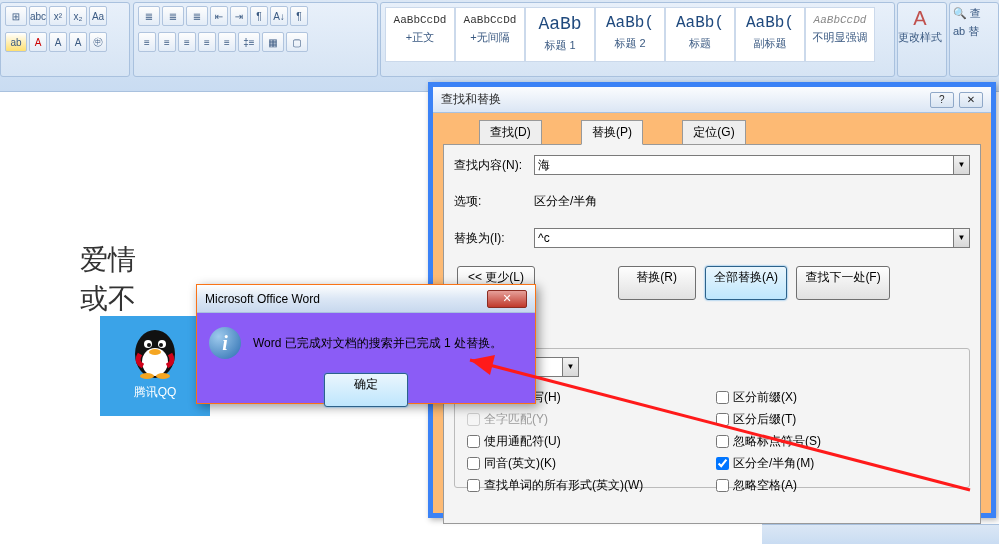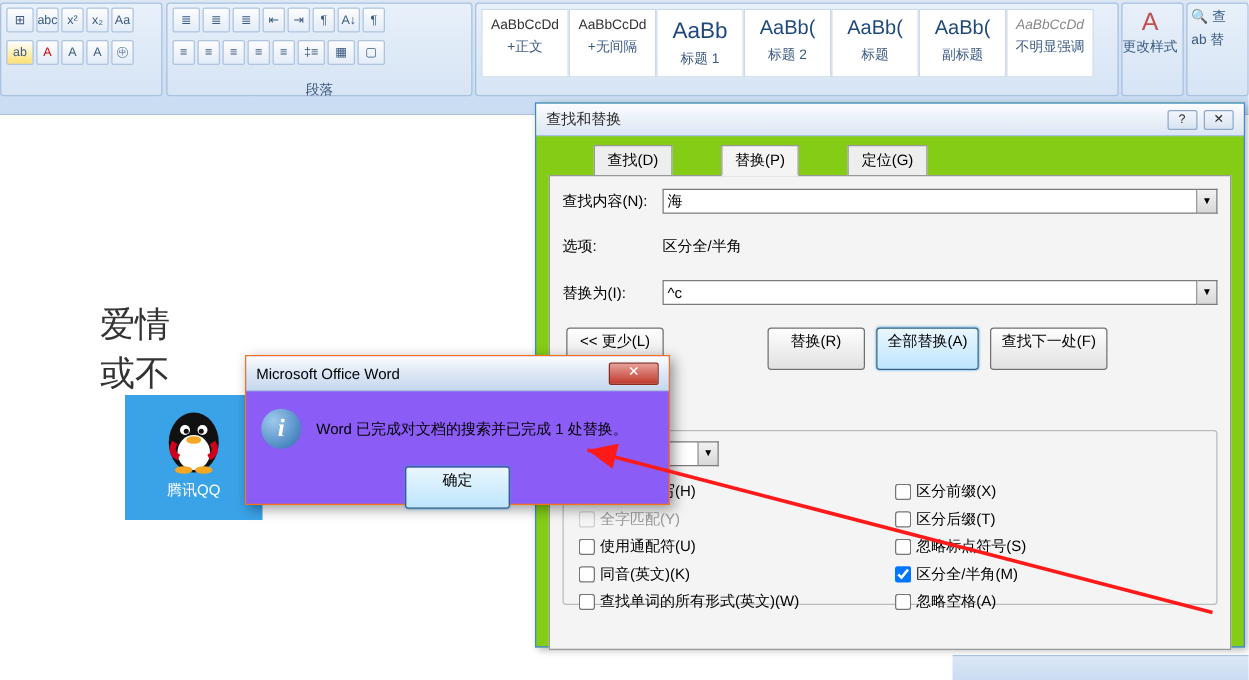--- a/index.html
+++ b/index.html
@@ -12,35 +12,35 @@
 .rb1 { left: 0; width: 130px; }
 .rb2 { left: 133px; width: 245px; }
 .rb3 { left: 380px; width: 515px; }
 .rb4 { left: 897px; width: 50px; }
 .rb5 { left: 949px; width: 50px; }
 .ribbon-icon { width: 22px; height: 20px; margin: 1px; border: 1px solid #b0c4de; border-radius: 2px; background: linear-gradient(#fdfdfd,#e3ecf7); display: inline-flex; align-items: center; justify-content: center; font-size: 10px; color: #3b5a82; }
 .ribbon-icon.narrow { width: 18px; }
 .ribbon-row { display:flex; padding: 2px 3px; }
 .style-box { display:inline-block; width:70px; height:55px; border:1px solid #cbd9eb; background:#fff; text-align:center; vertical-align:top; margin:2px 0; }
 .style-box.first { border-left:1px solid #cbd9eb; }
-.style-sample { font-family: Liberation Sans, sans-serif; color:#1f497d; padding-top:6px; }
+.style-sample { font-family: Liberation Mono, monospace; color:#1f497d; padding-top:6px; }
 .style-name { font-size:11px; color:#3b5a82; padding-top:4px; }
 .change-style { display:inline-block; width:44px; height:55px; text-align:center; color:#3b5a82; font-size:11px; padding-top:4px; vertical-align:top; }
 
 
 .doc-area { position:absolute; top:110px; left:0; width:430px; bottom:0; background:#fff; }
 .doc-text { position:absolute; top:130px; left:80px; font-family: SimSun, serif; font-size:28px; color:#333; line-height:1.4; }
 
 
 .qq-icon-wrap { position:absolute; top:316px; left:100px; width:110px; height:100px; background:#3aa3e8; text-align:center; }
 .qq-penguin { width:60px; height:60px; margin:6px auto 0; position:relative; }
 .qq-label { color:#fff; font-size:12px; margin-top:2px; }
 
 
-.dialog { position:absolute; top:82px; left:428px; width:568px; height:436px; border:1px solid #3b82f6; background:#84cc16; box-shadow:2px 2px 6px rgba(0,0,0,0.3); }
+.dialog { position:absolute; top:82px; left:428px; width:568px; height:436px; border:5px solid #3b82f6; background:#fdba74; box-shadow:2px 2px 6px rgba(0,0,0,0.3); }
 .dialog-title { height:26px; background:linear-gradient(#fbfcfe,#dbe6f4); border-bottom:1px solid #a9c1de; padding:4px 8px; font-size:12px; color:#2a2a2a; display:flex; justify-content:space-between; align-items:center; }
 .dlg-btns span { display:inline-block; width:24px; height:16px; border:1px solid #8fa8c8; background:linear-gradient(#f2f6fb,#d8e4f2); text-align:center; line-height:14px; font-size:10px; margin-left:2px; border-radius:2px; }
 .tab-strip { padding:6px 10px 0; }
 .tab { display:inline-block; padding:3px 10px; border:1px solid #999; border-bottom:none; background:#eee; font-size:12px; position:relative; top:1px;margin-left:36px; }
 .tab.active { background:#f4f4f4; border-bottom:1px solid #f4f4f4; z-index:2; }
 .tab-body { border:1px solid #999; margin:0 10px 10px; padding:10px; background:#f4f4f4; height:380px; position:relative; }
 .form-row { display:flex; align-items:center; margin-bottom:18px; }
 .form-label { width:80px; font-size:12px; }
 .form-input { flex:1; height:20px; border:1px solid #7a7a7a; background:#fff; padding:0 3px; font-size:12px; }
 .combo-arrow { width:16px; height:20px; border:1px solid #7a7a7a; border-left:none; background:linear-gradient(#f2f2f2,#d8d8d8); text-align:center; line-height:18px; font-size:8px; }
@@ -104,21 +104,20 @@
     <div class="ribbon-row">
       <span class="ribbon-icon narrow">≡</span>
       <span class="ribbon-icon narrow">≡</span>
       <span class="ribbon-icon narrow">≡</span>
       <span class="ribbon-icon narrow">≡</span>
       <span class="ribbon-icon narrow">≡</span>
       <span class="ribbon-icon">‡≡</span>
       <span class="ribbon-icon">▦</span>
       <span class="ribbon-icon">▢</span>
     </div>
-    <div class="ribbon-group-label">段落</div>
   </div>
   <div class="ribbon-group rb3">
     <div style="padding:2px 4px; white-space:nowrap;">
       <span class="style-box first"><div class="style-sample" style="font-size:11px;color:#333">AaBbCcDd</div><div class="style-name">+正文</div></span><span class="style-box"><div class="style-sample" style="font-size:11px;color:#333">AaBbCcDd</div><div class="style-name">+无间隔</div></span><span class="style-box"><div class="style-sample" style="font-size:18px">AaBb</div><div class="style-name">标题 1</div></span><span class="style-box"><div class="style-sample" style="font-size:16px">AaBb(</div><div class="style-name">标题 2</div></span><span class="style-box"><div class="style-sample" style="font-size:16px">AaBb(</div><div class="style-name">标题</div></span><span class="style-box"><div class="style-sample" style="font-size:16px">AaBb(</div><div class="style-name">副标题</div></span><span class="style-box"><div class="style-sample" style="font-size:11px;color:#888;font-style:italic">AaBbCcDd</div><div class="style-name">不明显强调</div></span>
     </div>
   </div>
   <div class="ribbon-group rb4">
     <div class="change-style">
       <div style="font-size:20px;color:#c0504d">A</div>
       <div>更改样式</div>

